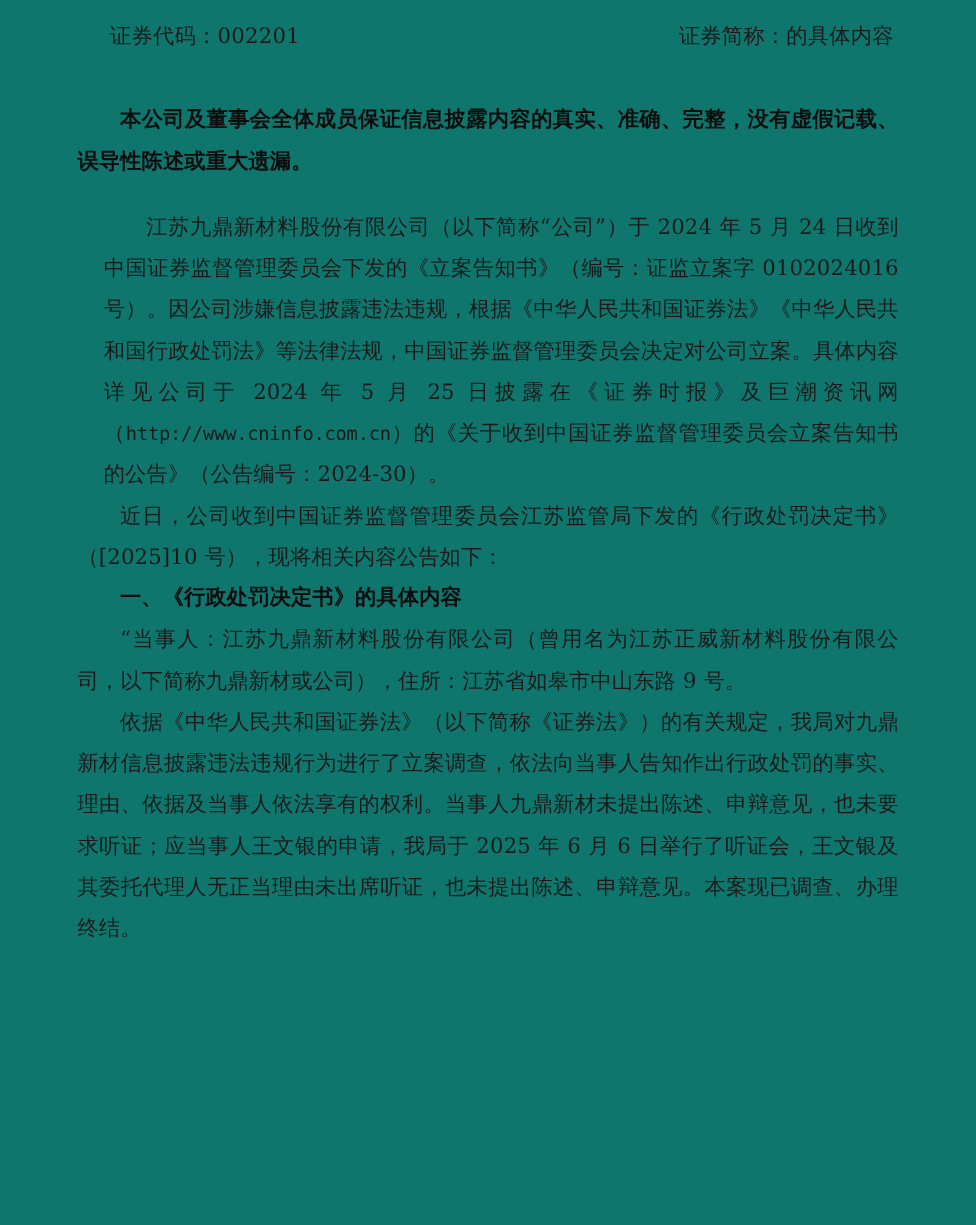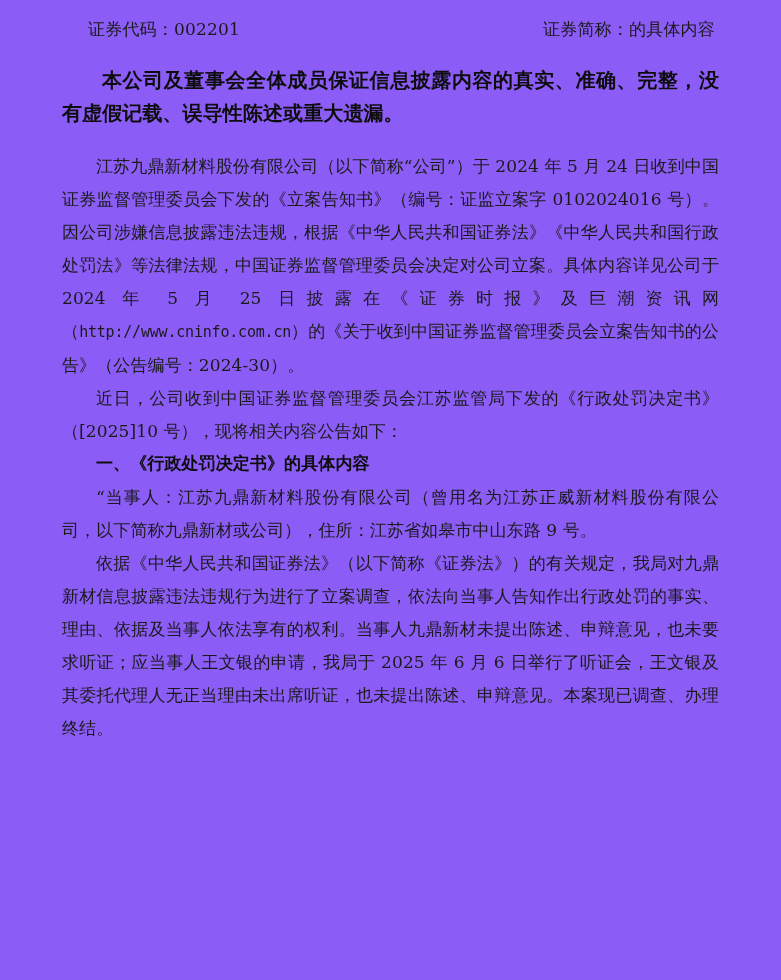--- a/index.html
+++ b/index.html
@@ -11,21 +11,21 @@
     width: 781px;
     height: 980px;
     font-family: "DejaVu Serif", "Liberation Serif", serif;
     color: #1a1a1a;
     overflow: hidden;
   }
   .page {
     width: 781px;
     height: 980px;
     position: relative;
-    background: #8b5cf6;
+    background: #0f766e;
     box-sizing: border-box;
     padding: 12px;
   }
   .content {
     position: absolute;
     left: 62px;
     top: 0;
     width: 657px;
   }
 
@@ -58,44 +58,45 @@
   }
   .doc-title .line1 {
     margin-top: 26px;
   }
   .doc-title .line2 {
     margin-top: 2px;
   }
 
   
   .disclaimer {
-    margin-top: 20px;
+    margin-top: 36px;
     font-family: "DejaVu Sans", "Liberation Sans", sans-serif;
     font-weight: bold;
-    font-size: 20px;
+    font-size: 17px;
     line-height: 33px;
     text-align: justify;
     text-justify: inter-ideograph;
     text-indent: 2em;
     color: #0d0d0d;
     letter-spacing: 0.1px;
   }
 
   
   .para {
     font-size: 17px;
     line-height: 33px;
     text-align: justify;
     text-justify: inter-ideograph;
     text-indent: 2em;
     letter-spacing: 0.1px;
     margin: 0;
   }
   .para.first {
     margin-top: 20px;
+    margin-left: 21px;
   }
   .heading {
     font-family: Liberation Mono, monospace;
     font-weight: bold;
     font-size: 17px;
     line-height: 33px;
     text-indent: 2em;
     margin: 0;
     color: #0d0d0d;
     letter-spacing: 0.1px;

